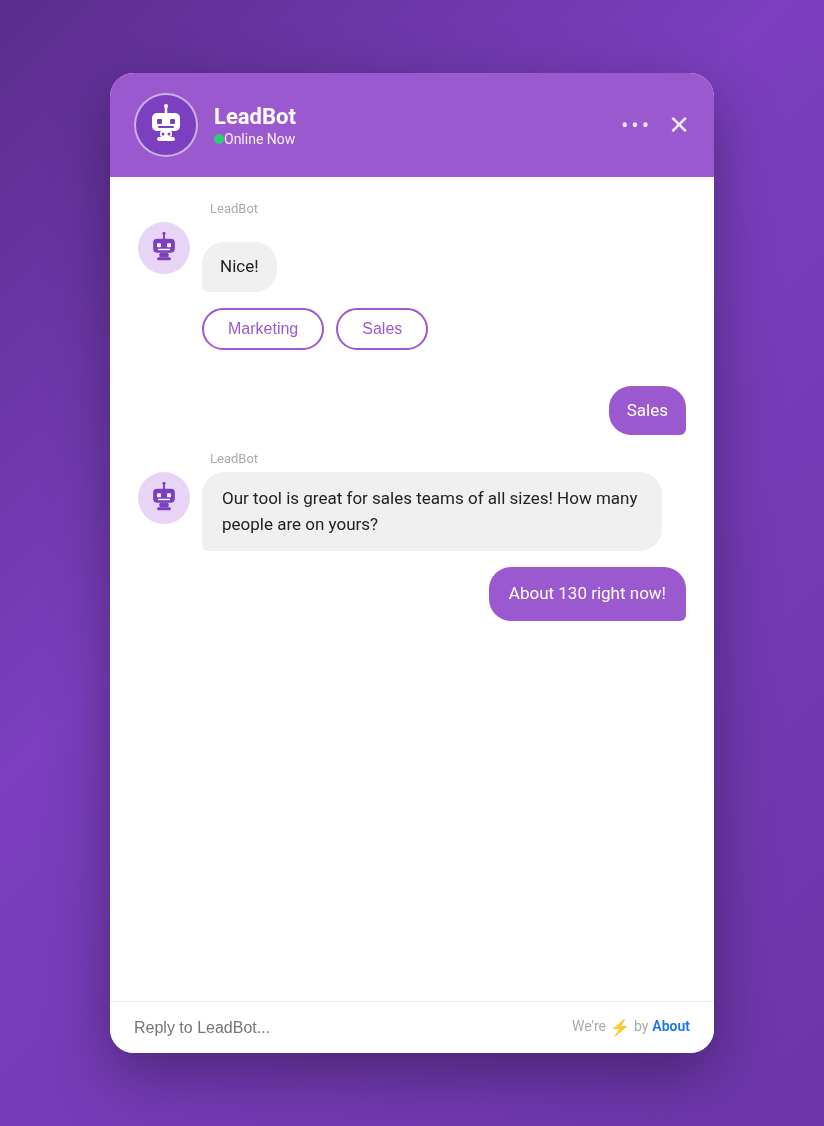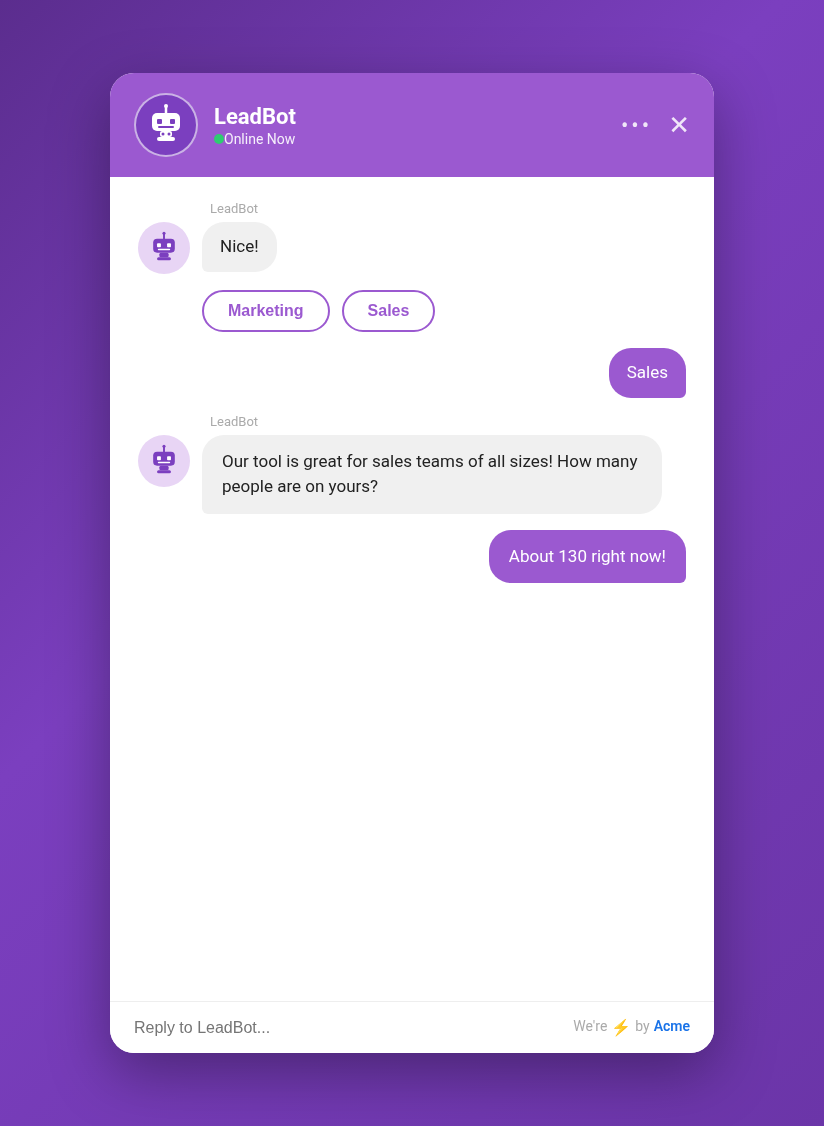--- a/index.html
+++ b/index.html
@@ -156,39 +156,39 @@
     }
 
     .bubble.user {
       background: #9b59d0;
       color: #fff;
       border-bottom-right-radius: 6px;
     }
 
     .bubble.small {
       padding: 12px 18px;
+      margin-top: 20px;
     }
 
     
     .options-row {
       display: flex;
       gap: 12px;
       margin-left: 64px;
       flex-wrap: wrap;
     }
 
     .option-pill {
       border: 2px solid #9b59d0;
       color: #9b59d0;
       background: transparent;
       border-radius: 50px;
       padding: 10px 24px;
       font-size: 16px;
       cursor: pointer;
-      font-weight: bold;
     }
 
     
     .message-group {
       display: flex;
       flex-direction: column;
     }
 
     
     .chat-footer {
@@ -322,17 +322,17 @@
     </div>
 
   </div>
 
   <div class="chat-footer">
     <input class="reply-input" type="text" placeholder="Reply to LeadBot..." style="">
     <div class="powered-by">
       <span>We're</span>
       <span class="lightning">⚡</span>
       <span>by</span>
-      <span class="drift-name">Acme</span>
+      <span class="drift-name">About</span>
     </div>
   </div>
 
 </div>
 
 </body></html>

